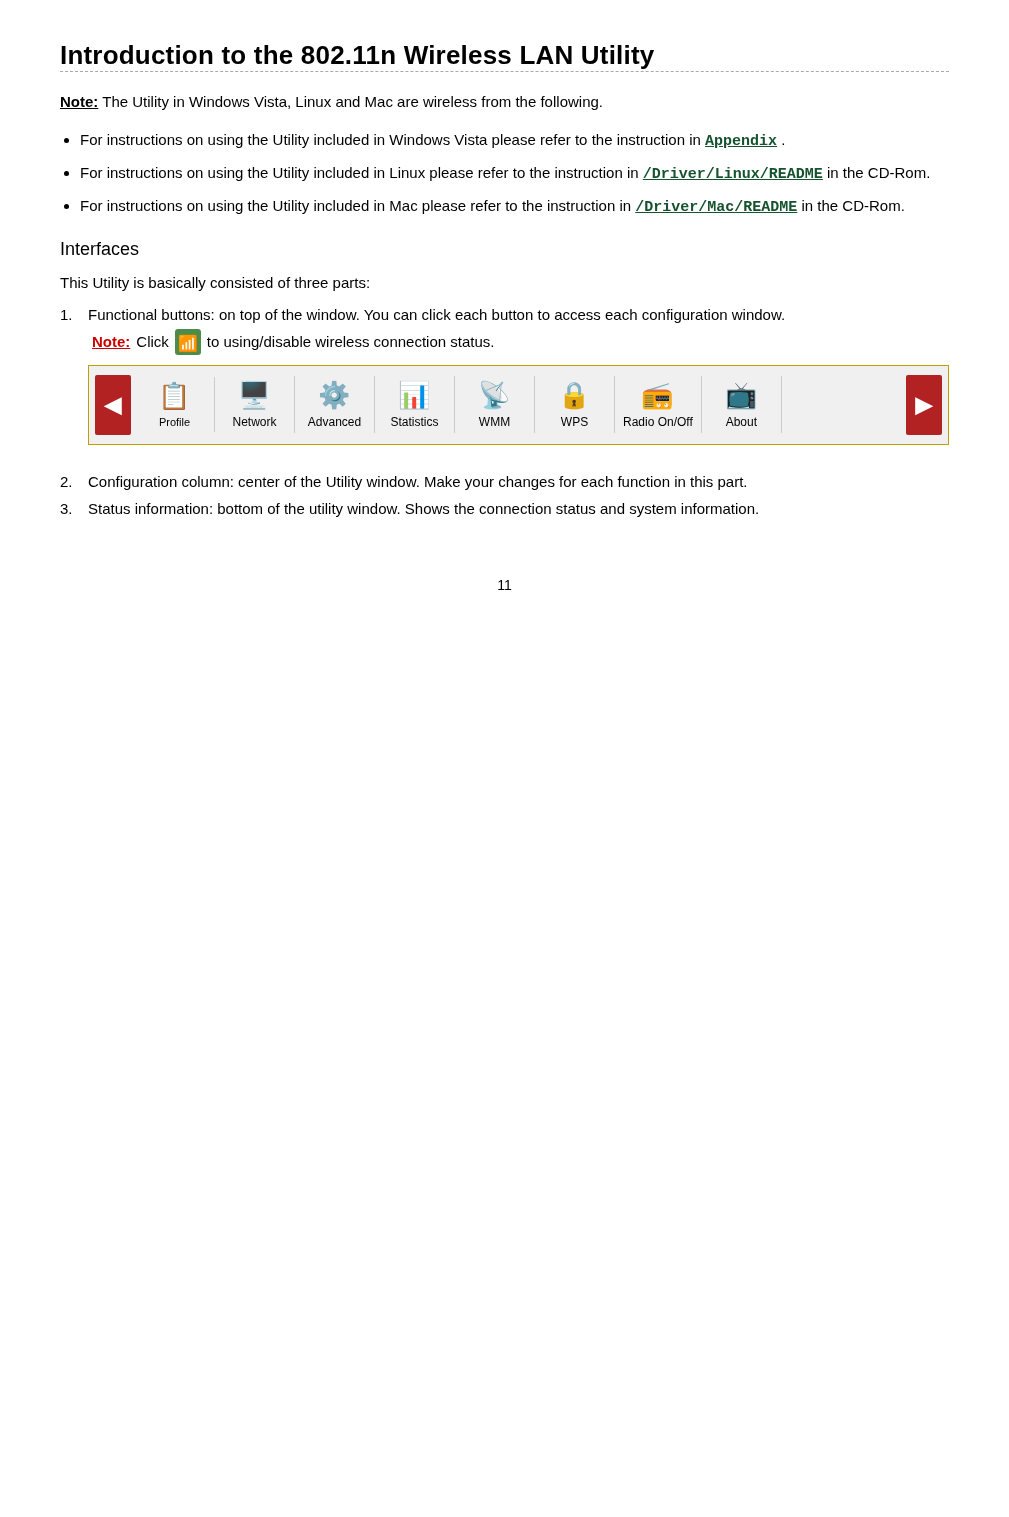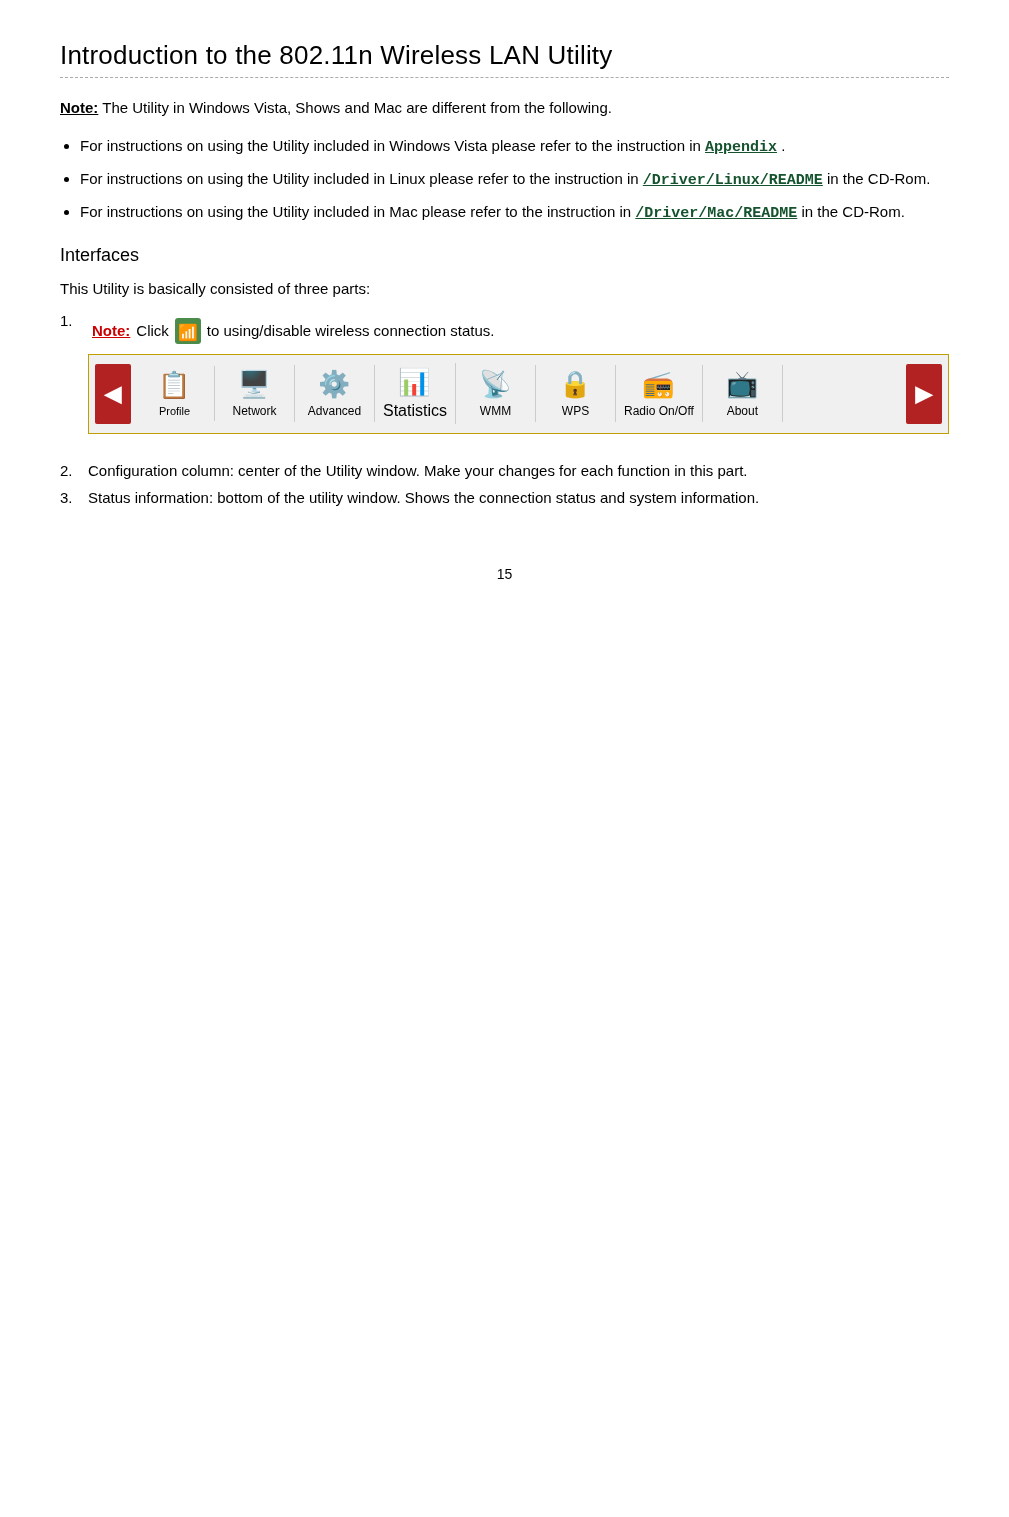--- a/index.html
+++ b/index.html
@@ -13,22 +13,21 @@
       font-size: 15px;
       color: #000;
       background: #fff;
       width: 1009px;
       min-height: 1517px;
       padding: 40px 60px 60px 60px;
     }
 
     h1 {
       font-size: 26px;
-      font-weight: normal;
-      margin-bottom: 6px;
+      font-weight: bold;
       letter-spacing: 0.2px;
     }
 
     .divider {
       border: none;
       border-top: 1px dashed #aaa;
       margin-bottom: 18px;
     }
 
     .note-label {
@@ -139,21 +138,21 @@
     }
   </style>
 </head>
 <body>
 
 <h1>Introduction to the 802.11n Wireless LAN Utility</h1>
 <hr class="divider">
 
 <p class="intro-para">
   <span class="note-label">Note:</span>
-  <span>The Utility in Windows Vista, Shows and Mac are different from the following.</span>
+  <span>The Utility in Windows Vista, Linux and Mac are wireless from the following.</span>
 </p>
 
 <ul class="bullet-list">
   <li>
     <span>For instructions on using the Utility included in Windows Vista please refer to the instruction in </span>
     <span class="link-text">Appendix</span>
     <span>.</span>
   </li>
   <li>
     <span>For  instructions  on  using  the  Utility  included  in  Linux  please  refer  to  the  instruction  in </span>
@@ -167,20 +166,21 @@
   </li>
 </ul>
 
 <h2>Interfaces</h2>
 
 <p class="body-para">This Utility is basically consisted of three parts:</p>
 
 <div class="list-item-wrapper" style="margin-bottom:10px;">
   <span class="list-num">1.</span>
   <div class="list-content">
+    <span>Functional  buttons:  on  top  of  the  window.  You  can  click  each  button  to  access  each configuration window.</span>
     <div class="note-inline">
       <span class="note-label" style="color:#c00;">Note:</span>
       <span> Click </span>
 
       <svg width="26" height="26" viewBox="0 0 26 26" style="display:inline-block;vertical-align:middle;">
         <rect x="0" y="0" width="26" height="26" rx="3" fill="#4c8c4a"></rect>
         <text x="13" y="20" text-anchor="middle" fill="white" font-size="16">📶</text>
       </svg>
       <span> to using/disable wireless connection status.</span>
     </div>
@@ -203,21 +203,21 @@
           <span style="font-size:12px;">Network</span>
         </div>
 
         <div class="toolbar-btn">
           <div style="font-size:26px;">⚙️</div>
           <span style="font-size:12px;">Advanced</span>
         </div>
 
         <div class="toolbar-btn">
           <div style="font-size:26px;">📊</div>
-          <span style="font-size:16px;">Statistics</span>
+          <span style="font-size:12px;">Statistics</span>
         </div>
 
         <div class="toolbar-btn">
           <div style="font-size:26px;">📡</div>
           <span style="font-size:12px;">WMM</span>
         </div>
 
         <div class="toolbar-btn">
           <div style="font-size:26px;">🔒</div>
           <span style="font-size:12px;">WPS</span>
@@ -248,13 +248,13 @@
   </div>
 </div>
 
 <div class="list-item-wrapper" style="margin-bottom:10px;">
   <span class="list-num">3.</span>
   <div class="list-content">
     <span>Status information: bottom of the utility window. Shows the connection status and system information.</span>
   </div>
 </div>
 
-<div class="page-num">15</div>
+<div class="page-num">11</div>
 
 </body></html>

